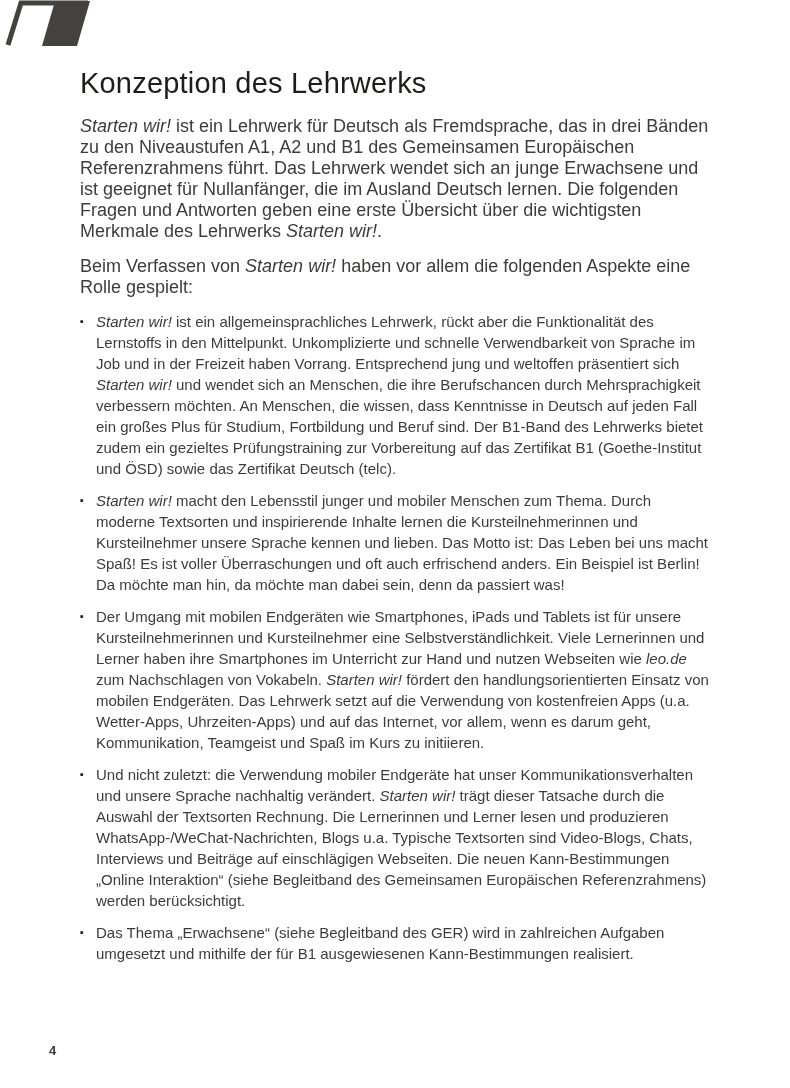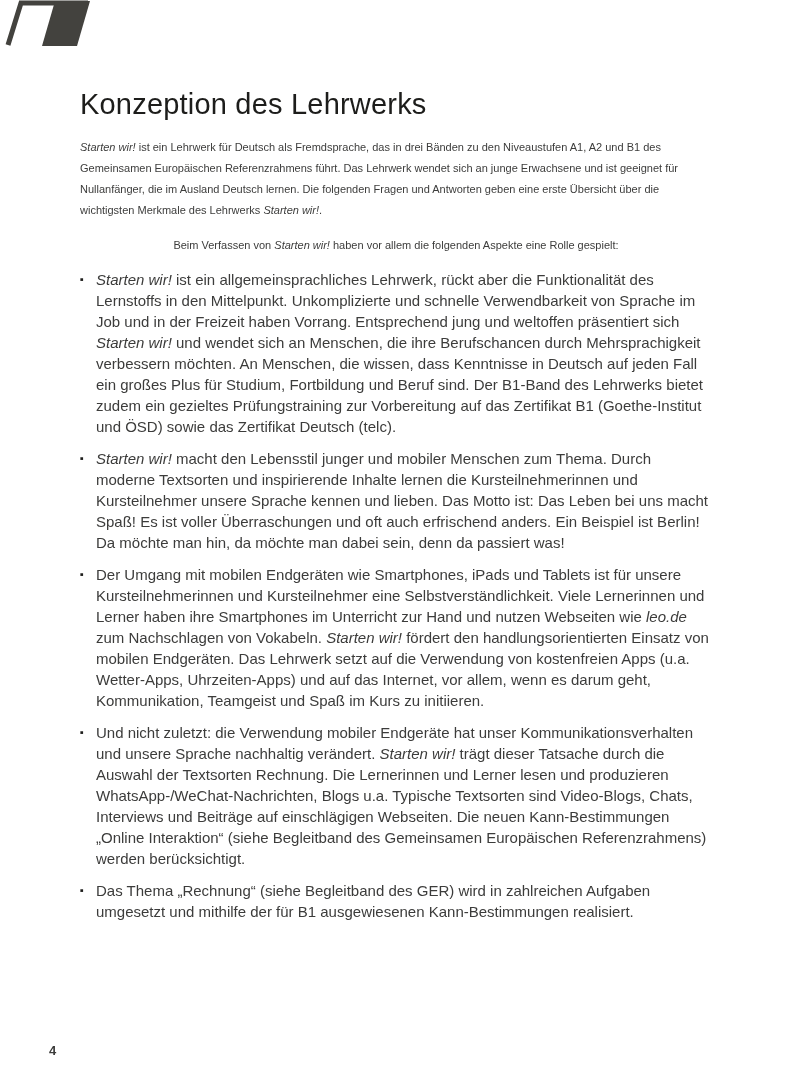--- a/index.html
+++ b/index.html
@@ -16,48 +16,47 @@
     color: #3c3c3b;
     overflow: hidden;
   }
   .corner {
     position: absolute;
     top: 0;
     left: 0;
   }
   .content {
     position: absolute;
-    top: 88px;
+    top: 67px;
     left: 80px;
     width: 632px;
   }
   h1.title {
     margin: 0 0 16px 0;
     font-size: 29px;
     font-weight: 400;
     letter-spacing: 0.2px;
     color: #1d1d1b;
     line-height: 1.15;
   }
   p.body {
     margin: 0 0 14px 0;
-    font-size: 11px;
+    font-size: 18px;
     line-height: 21px;
     color: #3c3c3b;
   }
   h2.question {
     margin: 0 0 5px 0;
     font-size: 15px;
     line-height: 21px;
     font-weight: 700;
     color: #1d1d1b;
   }
   p.lead {
     margin-bottom: 13px;
-    text-align: center;
   }
   ul.bullets {
     list-style: none;
     margin: 0;
     padding: 0;
   }
   ul.bullets li {
     position: relative;
     padding-left: 16px;
     margin: 0 0 11px 0;
@@ -119,21 +118,21 @@
       <li>
         <span class="marker">▪</span>
         <span class="li-text"><span>Der Umgang mit mobilen Endgeräten wie Smartphones, iPads und Tablets ist für unsere Kursteilnehmerinnen und Kursteilnehmer eine Selbstverständlichkeit. Viele Lernerinnen und Lerner haben ihre Smartphones im Unterricht zur Hand und nutzen Webseiten wie </span><span class="it">leo.de</span><span> zum Nachschlagen von Vokabeln. </span><span class="it">Starten wir!</span><span> fördert den handlungsorientierten Einsatz von mobilen Endgeräten. Das Lehrwerk setzt auf die Verwendung von kostenfreien Apps (u.a. Wetter-Apps, Uhrzeiten-Apps) und auf das Internet, vor allem, wenn es darum geht, Kommunikation, Teamgeist und Spaß im Kurs zu initiieren.</span></span>
       </li>
       <li>
         <span class="marker">▪</span>
         <span class="li-text"><span>Und nicht zuletzt: die Verwendung mobiler Endgeräte hat unser Kommunikationsverhalten und unsere Sprache nachhaltig verändert. </span><span class="it">Starten wir!</span><span> trägt dieser Tatsache durch die Auswahl der Textsorten Rechnung. Die Lernerinnen und Lerner lesen und produzieren WhatsApp-/WeChat-Nachrichten, Blogs u.a. Typische Textsorten sind Video-Blogs, Chats, Interviews und Beiträge auf einschlägigen Webseiten. Die neuen Kann-Bestimmungen „Online Interaktion“ (siehe Begleitband des Gemeinsamen Europäischen Referenzrahmens) werden berücksichtigt.</span></span>
       </li>
       <li>
         <span class="marker">▪</span>
-        <span class="li-text"><span>Das Thema „Rechnung“ (siehe Begleitband des GER) wird in zahlreichen Aufgaben umgesetzt und mithilfe der für B1 ausgewiesenen Kann-Bestimmungen realisiert.</span></span>
+        <span class="li-text"><span>Das Thema „Erwachsene“ (siehe Begleitband des GER) wird in zahlreichen Aufgaben umgesetzt und mithilfe der für B1 ausgewiesenen Kann-Bestimmungen realisiert.</span></span>
       </li>
     </ul>
 
   </div>
 
   <div class="pagenum">4</div>
 
 </div>
 
 </body></html>

